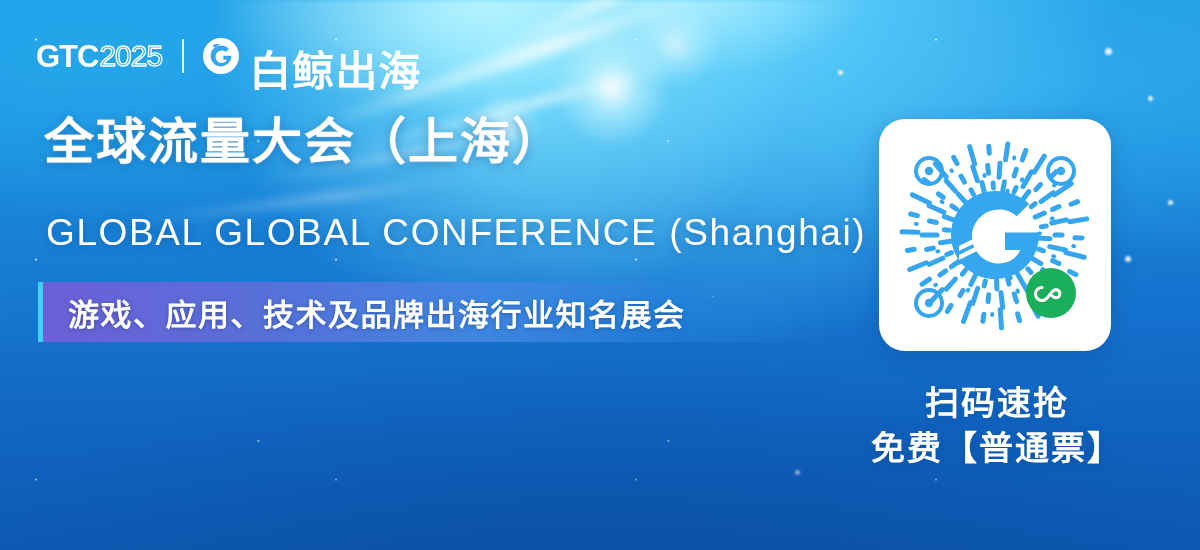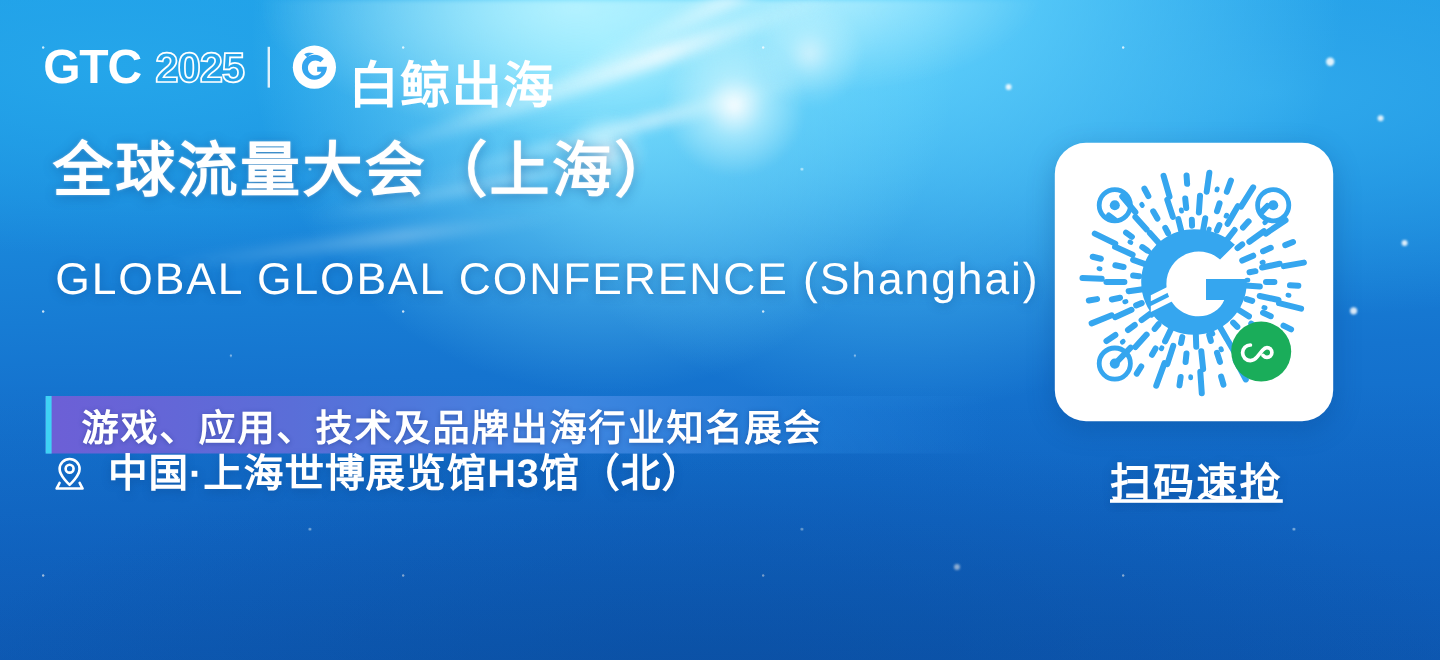--- a/index.html
+++ b/index.html
@@ -87,34 +87,34 @@
   
   .logo-row {
     position: absolute;
     left: 36px;
     top: 34px;
     display: flex;
     align-items: center;
     height: 44px;
   }
   .gtc-word {
-    font-size: 40px;
+    font-size: 31px;
     font-weight: 700;
     color: #ffffff;
     letter-spacing: -1px;
     line-height: 1;
     font-family: "Liberation Sans", "DejaVu Sans", sans-serif;
   }
   .gtc-year {
-    font-size: 35px;
-    font-weight: 700;
+    font-size: 30px;
+    font-weight: 400;
     color: #ffffff;
     letter-spacing: -1px;
     line-height: 1;
-    margin-left: 12px;
+    margin-left: 1px;
     -webkit-text-stroke: 1.4px #ffffff;
     color: transparent;
   }
   .logo-divider {
     width: 2px;
     height: 34px;
     background: rgba(255,255,255,.85);
     margin: 0 18px 0 20px;
   }
   .whale-mark {
@@ -158,22 +158,21 @@
     white-space: nowrap;
     text-shadow: 0 2px 8px rgba(10,70,140,.4);
   }
 
   
   .tagline-wrap {
     position: absolute;
     left: 38px;
     top: 282px;
     width: 790px;
-    height: 48px;
-    margin-top: 48px;
+    height: 60px;
   }
   .tagline-bg {
     position: absolute;
     inset: 0;
     background: linear-gradient(90deg, #6d5fd6 0%, #5a6ed8 26%, #3f86e0 56%, rgba(41,136,225,.35) 82%, rgba(35,140,225,0) 100%);
     border-radius: 2px;
   }
   .tagline-accent {
     position: absolute;
     left: 0; top: 0;
@@ -242,21 +241,20 @@
     width: 290px;
     text-align: center;
   }
   .cta-line {
     font-size: 34px;
     font-weight: 700;
     color: #ffffff;
     letter-spacing: 2px;
     line-height: 1.32;
     text-shadow: 0 2px 8px rgba(10,70,140,.45);
-    text-decoration: underline;
   }
 </style>
 </head>
 <body>
 
 <div class="banner">
 
   <div class="bg-base"></div>
   <div class="bg-glow-top"></div>
   <div class="streak s1"></div>
@@ -293,30 +291,20 @@
 
   <div class="title-main">全球流量大会（上海）</div>
   <div class="title-en">GLOBAL GLOBAL CONFERENCE (Shanghai)</div>
 
   <div class="tagline-wrap">
     <div class="tagline-bg"></div>
     <div class="tagline-accent"></div>
     <div class="tagline-text">游戏、应用、技术及品牌出海行业知名展会</div>
   </div>
 
-  <div class="info-row venue">
-    <span class="info-icon">
-      <svg viewBox="0 0 36 36" xmlns="http://www.w3.org/2000/svg" fill="none" stroke="#ffffff" stroke-width="2.2" stroke-linecap="round" stroke-linejoin="round">
-        <path d="M18 6.5c-4.6 0-8.3 3.7-8.3 8.3 0 5.9 8.3 13.2 8.3 13.2s8.3-7.3 8.3-13.2c0-4.6-3.7-8.3-8.3-8.3z"></path>
-        <circle cx="18" cy="14.6" r="3.3"></circle>
-        <path d="M9.6 26.5l-2.4 4.6h21.6l-2.4-4.6"></path>
-      </svg>
-    </span>
-    <span class="info-text">中国·上海世博展览馆H3馆（北）</span>
-  </div>
 
 
   <div class="qr-panel">
     <div class="qr-code">
       <svg viewBox="0 0 204 204" xmlns="http://www.w3.org/2000/svg">
         <g stroke="#35a6ef" stroke-linecap="round" fill="none">
 
           <g stroke-width="5">
 
             <g transform="translate(102,102)">
@@ -463,15 +451,16 @@
           <circle cx="158" cy="160" r="25" fill="#1aad5a"></circle>
           <path d="M149 154.5c-3.6 0-6.5 2.9-6.5 6.5s2.9 6.5 6.5 6.5c2.4 0 4.1-1.3 5.6-3.1l4.6-5.6c1.2-1.4 2.2-2.2 3.6-2.2 2.3 0 4.1 1.8 4.1 4.1s-1.8 4.1-4.1 4.1c-1.3 0-2.3-.6-3.2-1.6" fill="none" stroke="#ffffff" stroke-width="3.1" stroke-linecap="round"></path>
           <path d="M167 166.6c3.6 0 6.5-2.9 6.5-6.5" fill="none" stroke="#ffffff" stroke-width="3.1" stroke-linecap="round" opacity="0"></path>
         </g>
       </svg>
     </div>
   </div>
 
   <div class="cta">
     <div class="cta-line">扫码速抢</div>
+    <div class="cta-line">免费【普通票】</div>
   </div>
 
 </div>
 
 </body></html>

